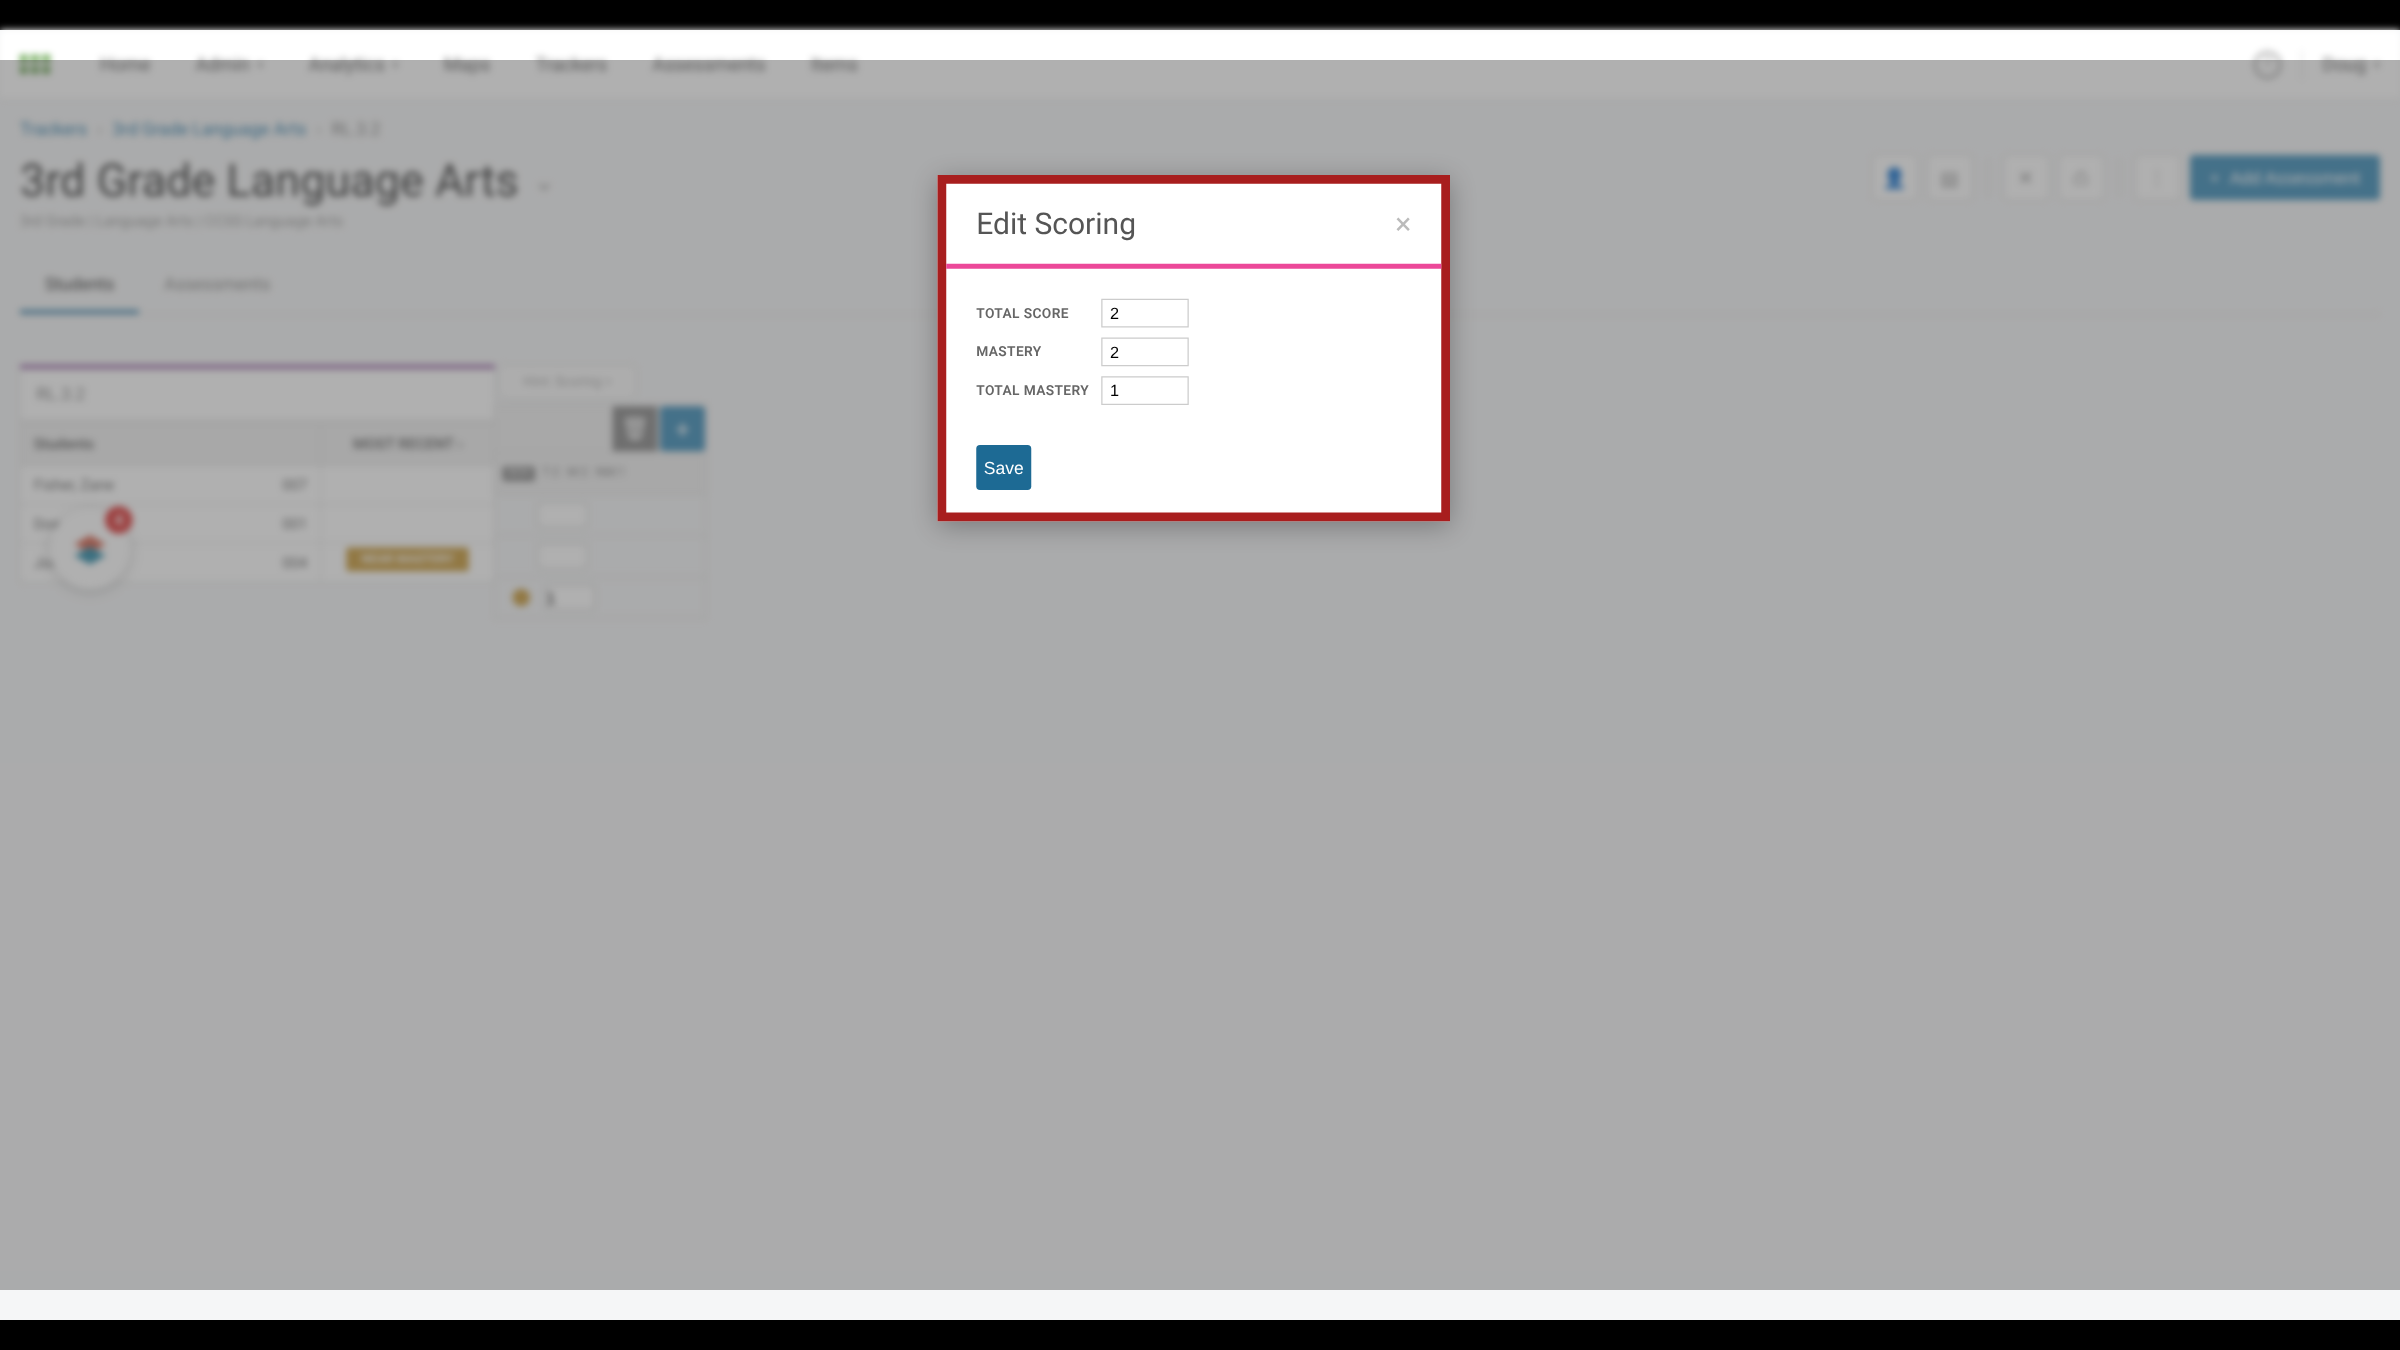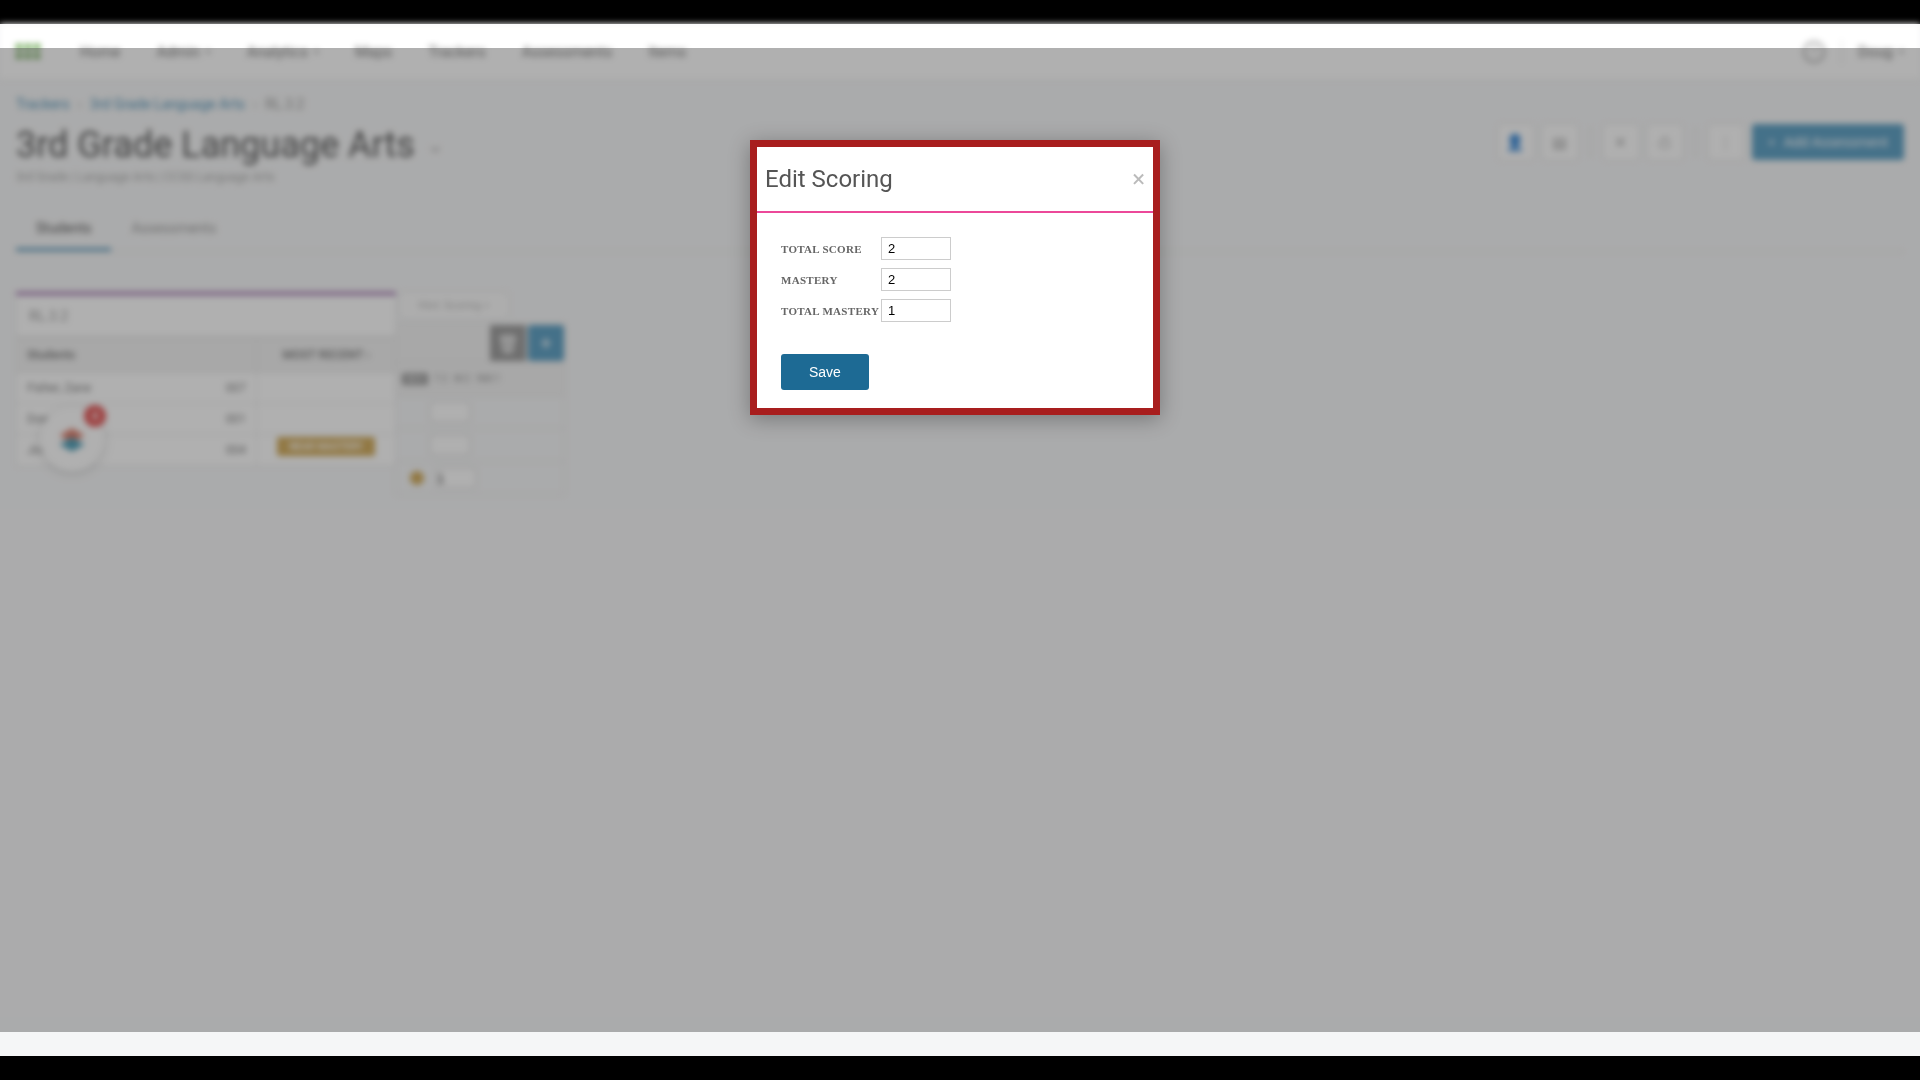--- a/index.html
+++ b/index.html
@@ -49,28 +49,28 @@
 .side-sub { background: #f0f0f0; border: 1px solid #e0e0e0; border-top: none; padding: 10px 6px; font-size: 10px; color: #888; display: flex; gap: 6px; }
 .sch { background: #888; color: #fff; padding: 1px 4px; font-size: 9px; border-radius: 2px; }
 .side-cell { border: 1px solid #e0e0e0; border-top: none; padding: 6px; display: flex; align-items: center; gap: 8px; height: 33px; }
 .mini-input { width: 40px; height: 20px; border: 1px solid #ccc; margin-left: 28px; }
 .dot { width: 14px; height: 14px; background: #c89a3a; border-radius: 50%; margin-left: 8px; }
 .float-widget { position: absolute; bottom: 40px; left: 40px; width: 64px; height: 64px; background: #fff; border-radius: 50%; box-shadow: 0 2px 10px rgba(0,0,0,0.2); display: flex; align-items: center; justify-content: center; }
 .float-widget .badge { position: absolute; top: -2px; right: -2px; background: #d33; color: #fff; width: 22px; height: 22px; border-radius: 50%; display: flex; align-items: center; justify-content: center; font-size: 12px; font-weight: 600; }
 .float-widget svg { width: 36px; height: 36px; }
 .overlay { position: absolute; inset: 24px 0; background: rgba(80,80,80,0.45); }
 .modal { position: absolute; top: 140px; left: 750px; width: 410px; background: #fff; border: 7px solid #a81e1e; box-shadow: 0 4px 20px rgba(0,0,0,0.3); }
-.modal-head { padding: 18px 8px; display: flex; justify-content: space-between; align-items: center; border-bottom: 2px solid #ec4899; }
+.modal-head { padding: 18px 24px; display: flex; justify-content: space-between; align-items: center; border-bottom: 4px solid #ec4899; }
 .modal-head h2 { font-size: 24px; font-weight: 400; color: #555; }
 .close-x { font-size: 24px; color: #bbb; cursor: pointer; }
 .modal-body { padding: 24px; }
 .form-row { display: flex; align-items: center; margin-bottom: 8px; }
-.form-row label { width: 100px; font-size: 11px; font-weight: 600; color: #666; letter-spacing: 0.3px; font-family: Liberation Serif, serif; }
+.form-row label { width: 100px; font-size: 11px; font-weight: 600; color: #666; letter-spacing: 0.3px; }
 .form-row input { width: 70px; padding: 3px 6px; border: 1px solid #ccc; font-size: 13px; }
-.save { background: #1d6a94; color: #fff; border: none; padding: 10px 28px; border-radius: 3px; font-size: 14px; font-weight: 500; margin: 0 0 18px 24px; cursor: pointer; }
+.save { background: #1d6a94; color: #fff; border: none; padding: 10px 6px; border-radius: 3px; font-size: 14px; font-weight: 500; margin: 0 0 18px 24px; cursor: pointer; }
 .blur-layer { filter: blur(3px); }
 </style>
 </head>
 <body>
 
 <div class="letterbox">
   <div class="blur-layer">
     <div class="header">
       <div class="logo">
           <span></span>

